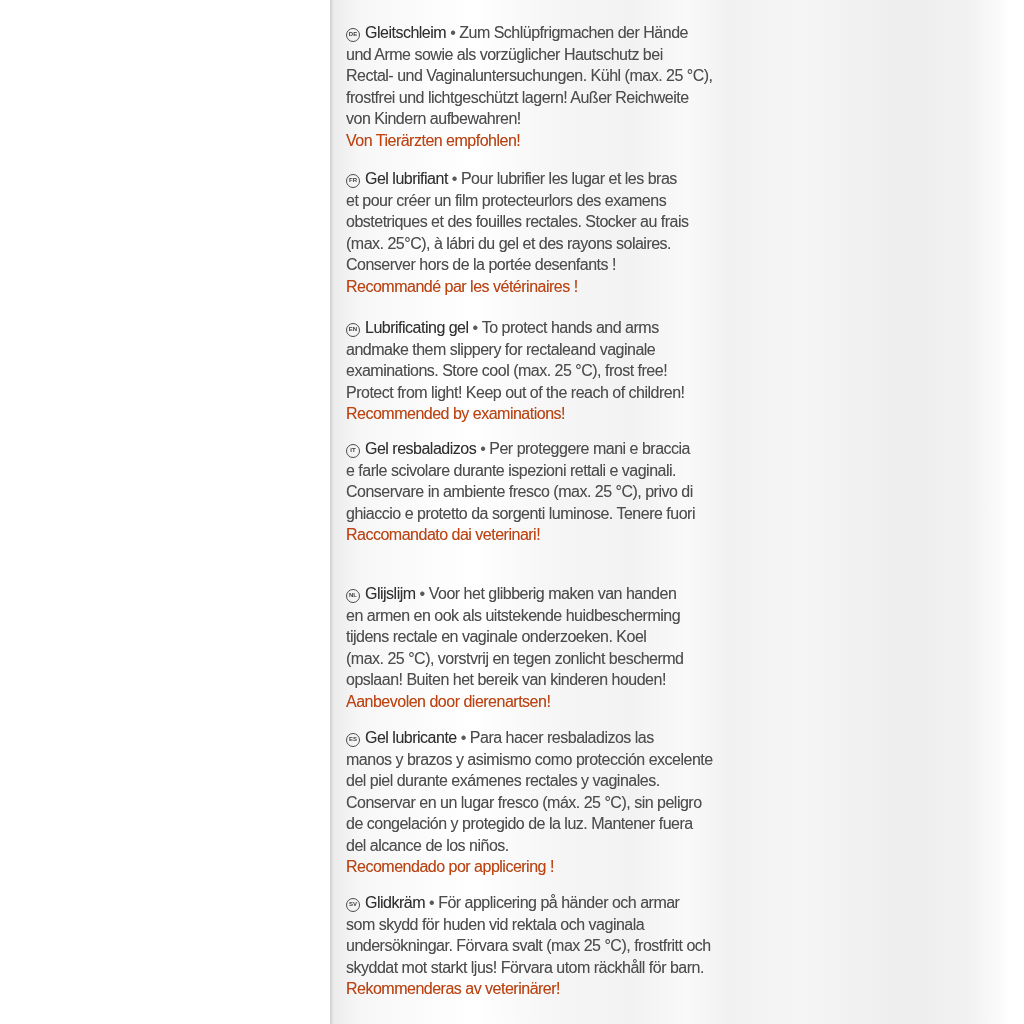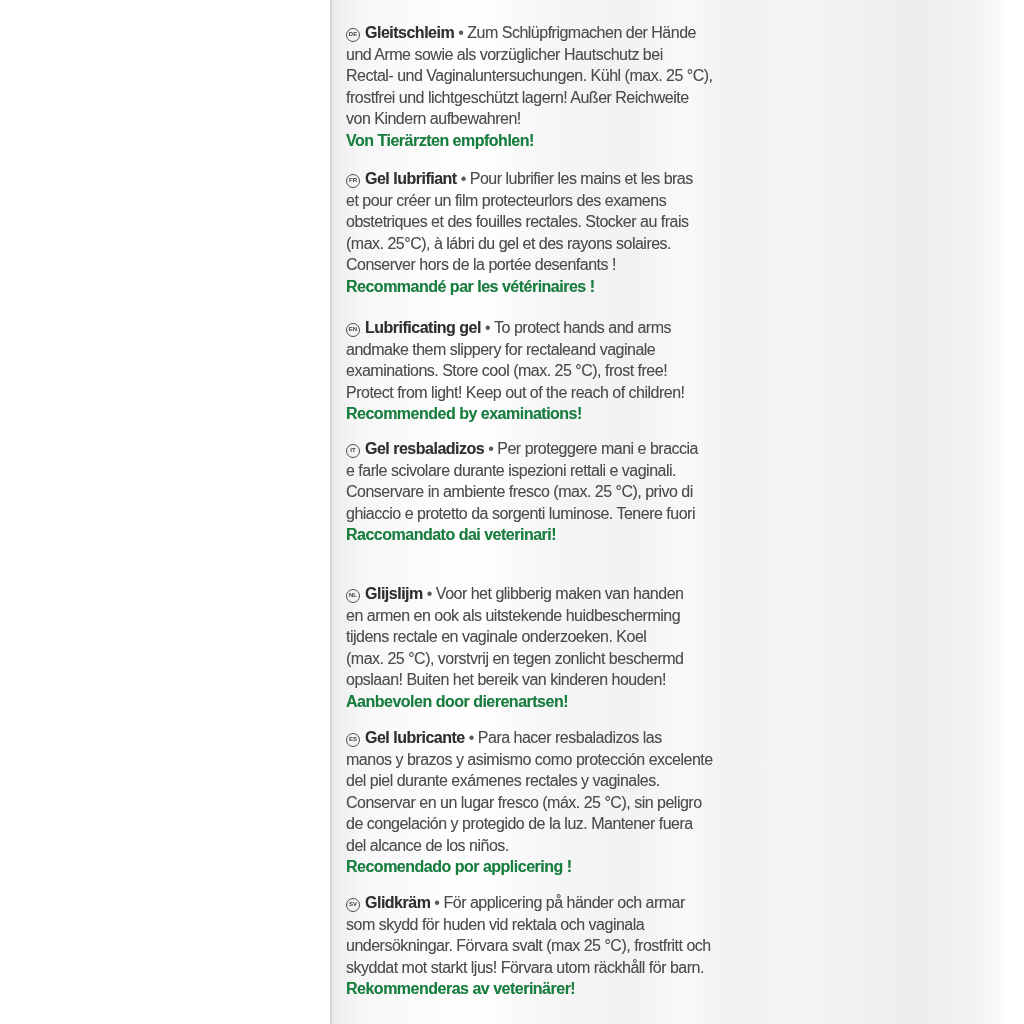--- a/index.html
+++ b/index.html
@@ -14,22 +14,22 @@
     background:linear-gradient(90deg,
       #cfcfcf 0px,#ececec 4px,#f7f7f7 30px,#fbfbfb 90px,#ffffff 140px,
       #f6f6f6 220px,#f2f2f2 300px,#f9f9f9 356px,#f1f1f1 400px,
       #f5f5f5 470px,#ededed 580px,#f2f2f2 640px,#fafafa 668px,#ffffff 680px);
   }
   .section{
     position:absolute;left:346px;width:364px;
     color:#4d4d4d;font-size:16px;line-height:21.5px;letter-spacing:-0.5px;
   }
   .line{white-space:nowrap;text-shadow:0 0 0.6px rgba(110,110,110,0.45);}
-  .name{font-weight:bold;color:#2f2f2f;}
-  .footer{font-weight:bold;color:#15803d;}
+  .name{font-weight:normal;color:#2f2f2f;}
+  .footer{font-weight:normal;color:#c2410c;}
   .bullet{margin:0 4px;color:#5a5a5a;}
   .badge{
     display:inline-flex;align-items:center;justify-content:center;
     width:12px;height:12px;border:1px solid #4c4c4c;border-radius:50%;
     font-size:6px;font-weight:bold;letter-spacing:0;color:#3a3a3a;
     margin-right:5px;vertical-align:2px;text-shadow:none;
   }
 </style>
 </head>
 <body>
@@ -40,21 +40,21 @@
   <div class="section" style="top:22px">
     <div class="line"><span class="badge">DE</span><span class="name">Gleitschleim</span><span class="bullet">•</span><span>Zum Schlüpfrigmachen der Hände</span></div>
     <div class="line">und Arme sowie als vorzüglicher Hautschutz bei</div>
     <div class="line">Rectal- und Vaginaluntersuchungen. Kühl (max. 25 °C),</div>
     <div class="line">frostfrei und lichtgeschützt lagern! Außer Reichweite</div>
     <div class="line">von Kindern aufbewahren!</div>
     <div class="line footer">Von Tierärzten empfohlen!</div>
   </div>
 
   <div class="section" style="top:168px">
-    <div class="line"><span class="badge">FR</span><span class="name">Gel lubrifiant</span><span class="bullet">•</span><span>Pour lubrifier les mains et les bras</span></div>
+    <div class="line"><span class="badge">FR</span><span class="name">Gel lubrifiant</span><span class="bullet">•</span><span>Pour lubrifier les lugar et les bras</span></div>
     <div class="line">et pour créer un film protecteurlors des examens</div>
     <div class="line">obstetriques et des fouilles rectales. Stocker au frais</div>
     <div class="line">(max. 25°C), à lábri du gel et des rayons solaires.</div>
     <div class="line">Conserver hors de la portée desenfants !</div>
     <div class="line footer">Recommandé par les vétérinaires !</div>
   </div>
 
   <div class="section" style="top:317px">
     <div class="line"><span class="badge">EN</span><span class="name">Lubrificating gel</span><span class="bullet">•</span><span>To protect hands and arms</span></div>
     <div class="line">andmake them slippery for rectaleand vaginale</div>

